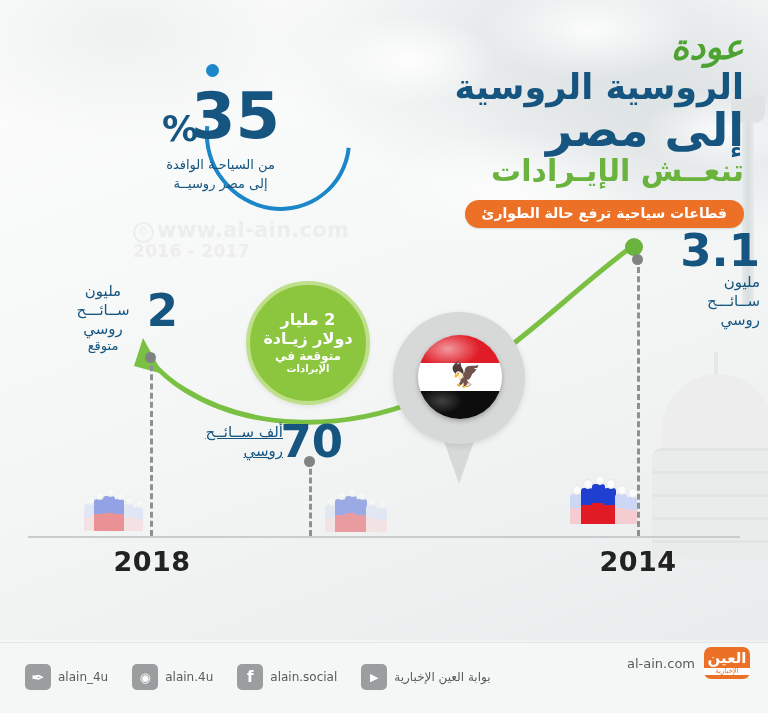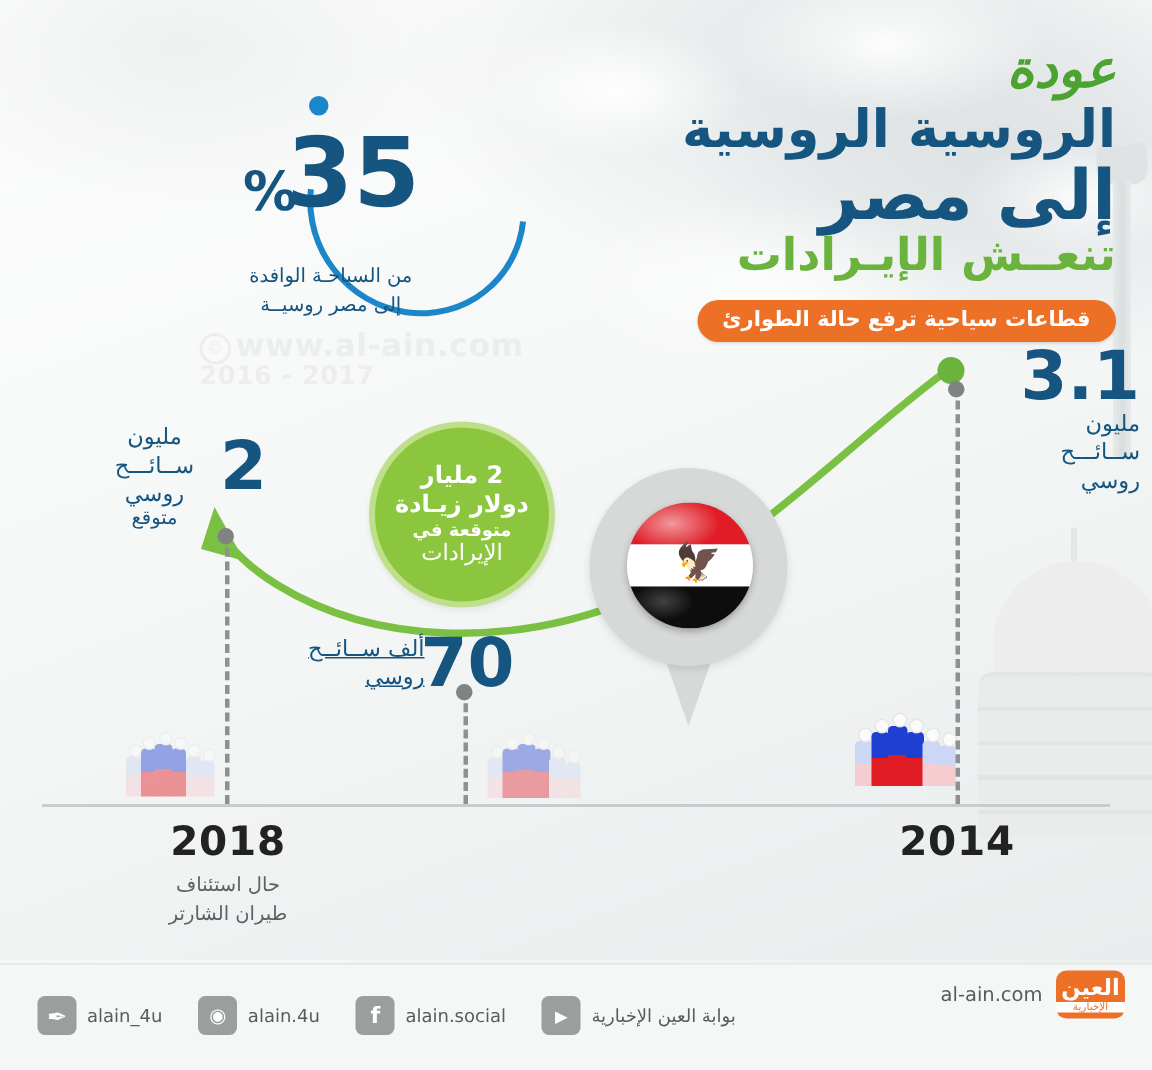--- a/index.html
+++ b/index.html
@@ -99,38 +99,38 @@
     position:absolute;left:88px;top:4px;width:13px;height:13px;border-radius:50%;background:#1b86c8;
   }
   .big32{
     position:absolute;right:58px;top:24px;font-size:64px;font-weight:bold;color:#15557f;line-height:1;
   }
   .pct{
     position:absolute;right:140px;top:48px;font-size:36px;font-weight:bold;color:#15557f;
   }
   .sub32{
     position:absolute;right:30px;top:96px;width:175px;text-align:center;
-    font-size:13px;color:#15557f;line-height:1.45;margin-top:20px;
+    font-size:13px;color:#15557f;line-height:1.45;
   }
 
   
   svg.curve{position:absolute;left:0;top:0;width:768px;height:713px;overflow:visible;}
 
   
   .badge{
     position:absolute;left:246px;top:281px;width:116px;height:116px;border-radius:50%;
     background:#8cc63f;border:4px solid #bfe08a;
     display:flex;align-items:center;justify-content:center;direction:rtl;
     box-shadow:0 2px 4px rgba(0,0,0,.07);
   }
   .badge-inner{text-align:center;color:#ffffff;line-height:1.18;}
   .badge-l1{font-size:16px;font-weight:bold;}
   .badge-l2{font-size:16px;font-weight:bold;}
   .badge-l3{font-size:12px;font-weight:bold;}
-  .badge-l4{font-size:15px;font-weight:normal;}
+  .badge-l4{font-size:10px;font-weight:bold;}
 
   
   .pin{position:absolute;left:393px;top:312px;width:132px;height:172px;}
   .pin-body{
     position:absolute;left:0;top:0;width:132px;height:132px;border-radius:50%;
     background:#d7d9d9;box-shadow:0 2px 6px rgba(0,0,0,.10);
   }
   .pin-tail{
     position:absolute;left:38px;top:92px;width:56px;height:80px;
     background:#d7d9d9;
@@ -350,24 +350,20 @@
   <div class="baseline"></div>
   <div class="tick" style="left:150px;top:356px;height:180px;"></div>
   <div class="tick" style="left:309px;top:460px;height:76px;"></div>
   <div class="tick" style="left:637px;top:258px;height:278px;"></div>
   <div style="position:absolute;left:145px;top:352px;width:11px;height:11px;border-radius:50%;background:#7f8384;"></div>
   <div style="position:absolute;left:304px;top:456px;width:11px;height:11px;border-radius:50%;background:#7f8384;"></div>
   <div style="position:absolute;left:632px;top:254px;width:11px;height:11px;border-radius:50%;background:#7f8384;"></div>
 
   <div class="year" style="left:88px;top:546px;width:128px;">
     <div class="y">2018</div>
-    <div class="cap">
-      <div>حال استئناف</div>
-      <div>طيران الشارتر</div>
-    </div>
   </div>
   <div class="year" style="left:574px;top:546px;width:128px;">
     <div class="y">2014</div>
   </div>
 
   <div class="footer">
     <div class="social" id="social-list">
         <div class="s-item">
           <div class="s-ico" style="font-size: 16px;">✒</div>
           <div class="s-txt">alain_4u</div>

